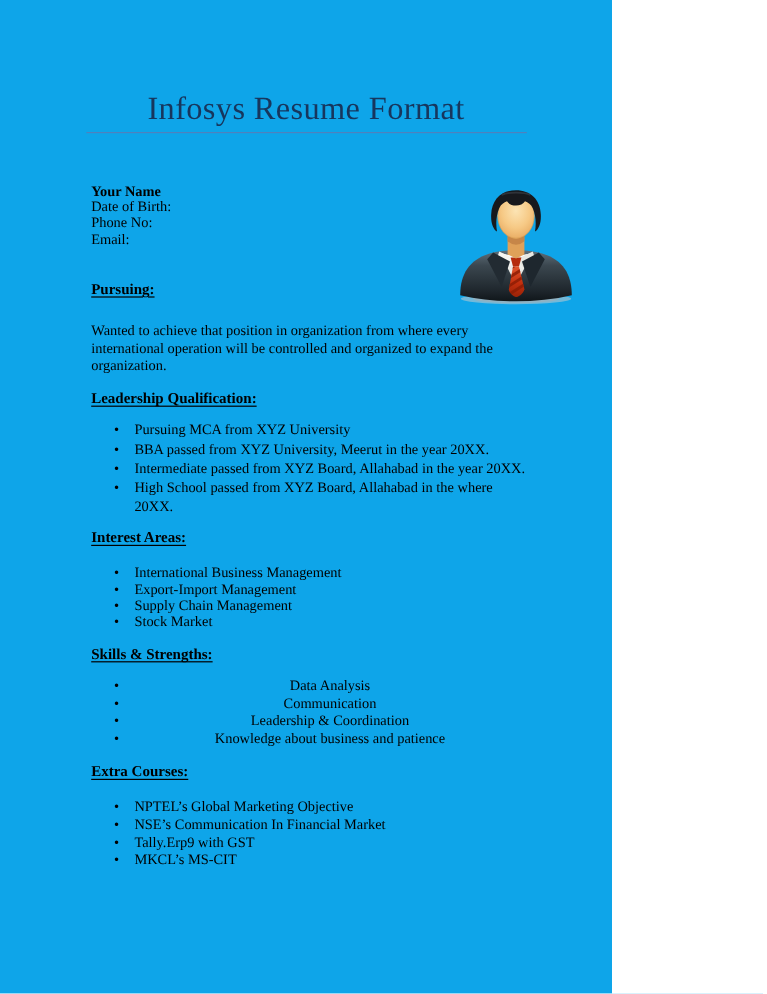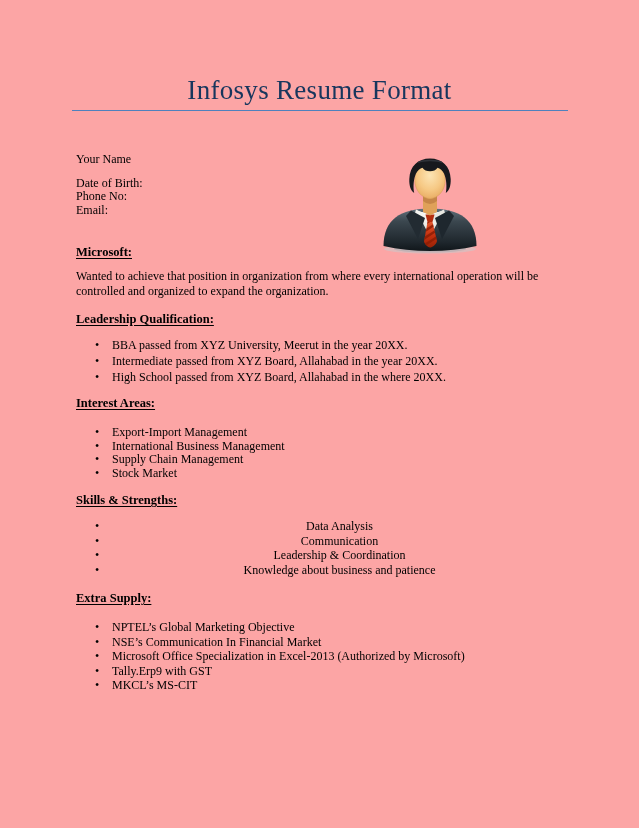--- a/index.html
+++ b/index.html
@@ -4,22 +4,22 @@
 <style>
   html, body { margin: 0; padding: 0; background: #ffffff; }
   body {
     width: 639px; height: 828px;
     font-family: "Liberation Serif", "DejaVu Serif", serif;
     color: #000000;
     -webkit-font-smoothing: antialiased;
   }
   .page {
     position: relative;
-    width: 639px; height: 828px;
-    background: #fca5a5;
+    width: 510px; height: 828px;
+    background: #0ea5e9;
     overflow: hidden;
   }
   
   .doc-title {
     margin: 74px 72px 0 72px;
     text-align: center;
     font-size: 27px;
     line-height: 32px;
     font-weight: normal;
     letter-spacing: 0.3px;
@@ -30,36 +30,36 @@
     border: none;
     border-top: 1.5px solid var(--title-rule, #4f81bd);
     height: 0;
   }
   
   .content { padding: 0 72px 0 76px; }
 
   .person-name {
     margin-top: 41px;
     font-size: 12px;
-    font-weight: normal;
+    font-weight: bold;
     line-height: 14px;
   }
-  .contact-list { margin-top: 11px; font-size: 12px; line-height: 13.4px; }
+  .contact-list { font-size: 12px; line-height: 13.4px; }
   .contact-line { white-space: nowrap; }
 
   .section-heading {
     font-size: 12.5px;
     font-weight: bold;
     text-decoration: underline;
     text-underline-offset: 2px;
     line-height: 14px;
   }
   #objective .section-heading { margin-top: 28px; }
   .objective-text {
-    margin-top: 10px;
+    margin-top: 20px;
     font-size: 12px;
     line-height: 14.4px;
     max-width: 505px;
   }
   #education .section-heading { margin-top: 14px; }
   #interests .section-heading { margin-top: 11px; }
   #skills    .section-heading { margin-top: 13px; }
   #extra     .section-heading { margin-top: 14px; }
 
   ul.bullet-list {
@@ -157,58 +157,58 @@
 
     <div class="person-name">Your Name</div>
 
     <div class="contact-list">
       <div class="contact-line">Date of Birth:</div>
       <div class="contact-line">Phone No:</div>
       <div class="contact-line">Email:</div>
     </div>
 
     <div class="section" id="objective">
-      <div class="section-heading">Microsoft:</div>
+      <div class="section-heading">Pursuing:</div>
       <p class="objective-text">Wanted to achieve that position in organization from where every international operation will be controlled and organized to expand the organization.</p>
     </div>
 
     <div class="section" id="education">
       <div class="section-heading">Leadership Qualification:</div>
       <ul class="bullet-list">
+        <li>Pursuing MCA from XYZ University</li>
         <li>BBA passed from XYZ University, Meerut in the year 20XX.</li>
         <li>Intermediate passed from XYZ Board, Allahabad in the year 20XX.</li>
         <li>High School passed from XYZ Board, Allahabad in the where 20XX.</li>
       </ul>
     </div>
 
     <div class="section" id="interests">
       <div class="section-heading">Interest Areas:</div>
       <ul class="bullet-list">
+        <li>International Business Management</li>
         <li>Export-Import Management</li>
-        <li>International Business Management</li>
         <li>Supply Chain Management</li>
         <li>Stock Market</li>
       </ul>
     </div>
 
     <div class="section" id="skills">
       <div class="section-heading">Skills &amp; Strengths:</div>
       <ul class="bullet-list">
         <li>Data Analysis</li>
         <li>Communication</li>
         <li>Leadership &amp; Coordination</li>
         <li>Knowledge about business and patience</li>
       </ul>
     </div>
 
     <div class="section" id="extra">
-      <div class="section-heading">Extra Supply:</div>
+      <div class="section-heading">Extra Courses:</div>
       <ul class="bullet-list">
         <li>NPTEL’s Global Marketing Objective</li>
         <li>NSE’s Communication In Financial Market</li>
-        <li>Microsoft Office Specialization in Excel-2013 (Authorized by Microsoft)</li>
         <li>Tally.Erp9 with GST</li>
         <li>MKCL’s MS-CIT</li>
       </ul>
     </div>
 
   </div>
 </div>
 
 </body></html>

